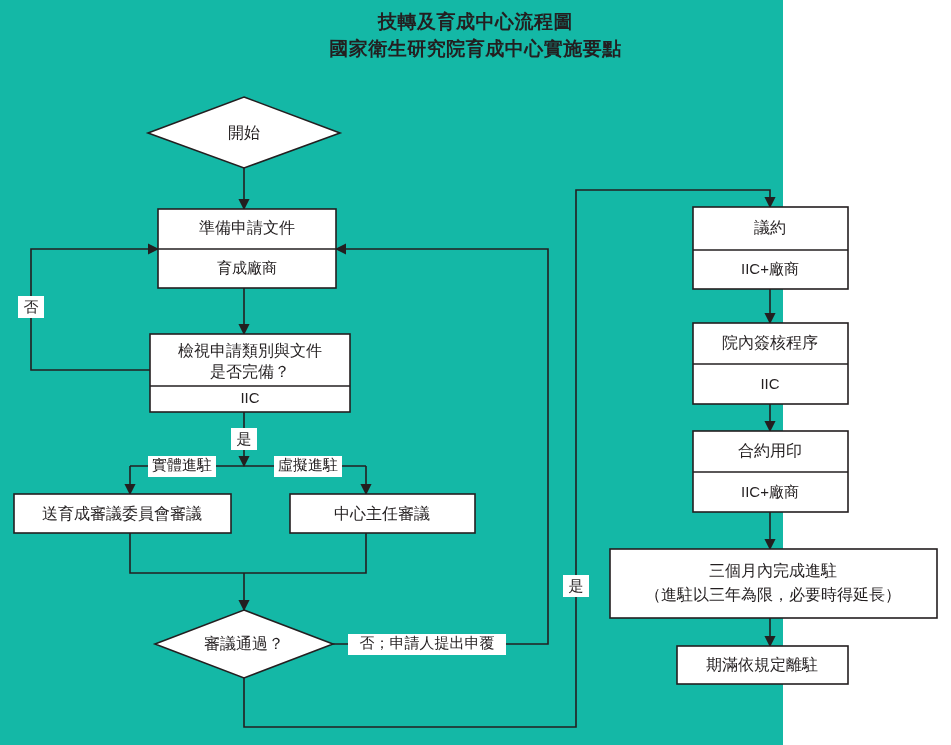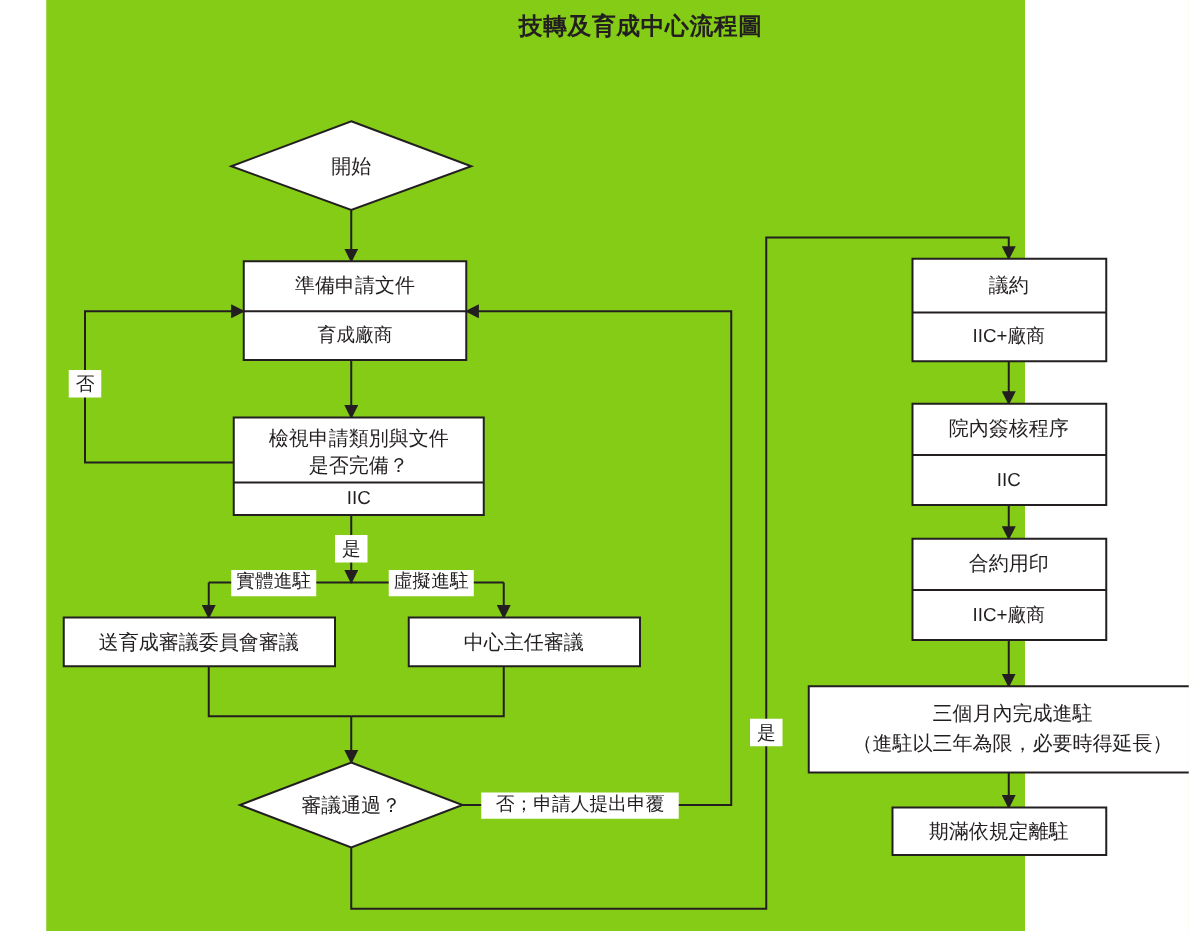--- a/index.html
+++ b/index.html
@@ -2,21 +2,21 @@
 <html><head>
 <meta charset="utf-8">
 <style>
   html,body{margin:0;padding:0;background:#ffffff;}
   body{
     width:951px;height:745px;
     font-family:"Liberation Sans","DejaVu Sans",sans-serif;
     color:#231f20;
     overflow:hidden;
   }
-  #flowchart-root{position:relative;width:783px;height:745px;background:#84cc16;margin-left:37px;}
+  #flowchart-root{position:relative;width:783px;height:745px;background:#14b8a6;}
   svg#chart{position:absolute;top:0;left:0;width:951px;height:745px;display:block;}
   .shape{fill:#ffffff;stroke:#231f20;stroke-width:1.6;}
   .divider{stroke:#231f20;stroke-width:1.6;}
   .conn{stroke:#231f20;stroke-width:1.6;fill:none;}
   text{fill:#231f20;font-family:"Liberation Sans","DejaVu Sans",sans-serif;}
   .t-box{font-size:16px;text-anchor:middle;dominant-baseline:middle;}
   .t-role{font-size:15px;text-anchor:middle;dominant-baseline:middle;}
   .t-diamond{font-size:16px;text-anchor:middle;dominant-baseline:middle;}
   .t-edge{font-size:15px;text-anchor:middle;dominant-baseline:middle;}
   .title{
@@ -26,20 +26,21 @@
   }
   .title div{white-space:nowrap;}
 </style>
 </head>
 <body>
 
 <div id="flowchart-root">
 
   <div class="title">
     <div>技轉及育成中心流程圖</div>
+    <div>國家衛生研究院育成中心實施要點</div>
   </div>
 
   <svg id="chart" viewBox="0 0 951 745">
     <defs>
       <marker id="arrow" viewBox="0 0 10 10" refX="9" refY="5" markerWidth="7" markerHeight="7" orient="auto-start-reverse">
         <path d="M 0 0 L 10 5 L 0 10 z" fill="#231f20"></path>
       </marker>
     </defs>
 
     <line class="conn" x1="244" y1="168" x2="244" y2="209" marker-end="url(#arrow)"></line>

